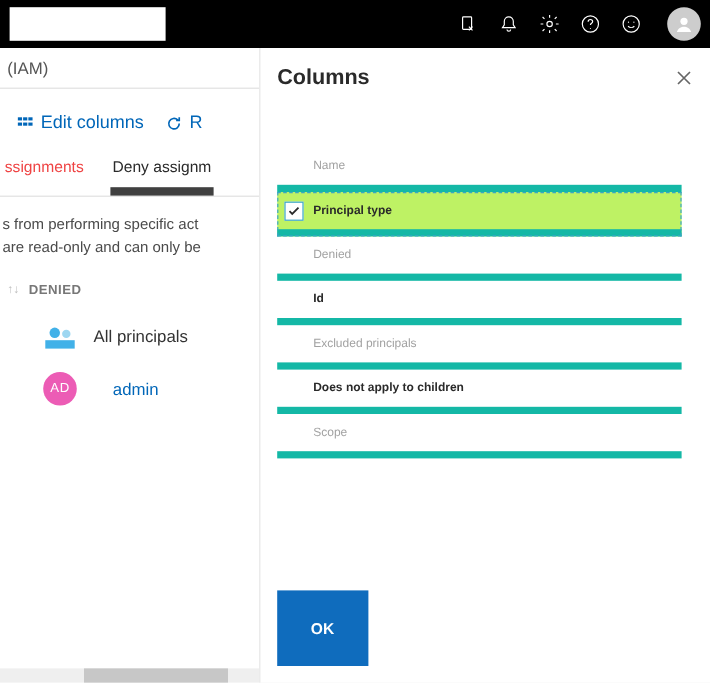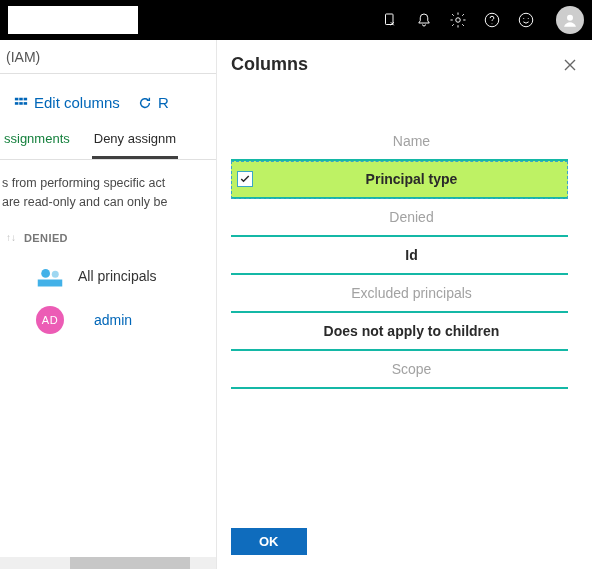--- a/index.html
+++ b/index.html
@@ -8,47 +8,47 @@
     .search-slot { flex:0 0 130px; height:28px; background:#fff; margin-right:auto; margin-left:0; }
     .top-icon { width:20px; height:20px; display:flex; align-items:center; justify-content:center; color:#fff; cursor:pointer; }
     .top-icon svg { width:18px; height:18px; stroke:#fff; fill:none; stroke-width:1.3; }
     .avatar-top { width:28px; height:28px; border-radius:50%; background:#cdcdcd; display:flex; align-items:center; justify-content:center; margin-left:6px; cursor:pointer; }
     .avatar-top svg { width:18px; height:18px; fill:#fff; }
     .breadcrumb { height:34px; line-height:34px; padding-left:6px; color:#555; font-size:14px; border-bottom:1px solid #e0e0e0; }
     .toolbar { display:flex; align-items:center; gap:18px; padding:20px 0 12px 14px; }
     .tbtn { display:flex; align-items:center; gap:6px; color:#0066b8; font-size:15px; cursor:pointer; }
     .tbtn svg { width:14px; height:14px; fill:#0066b8; }
     .tabs { display:flex; gap:20px; padding-left:2px; border-bottom:1px solid #e0e0e0; font-size:13px; }
-    .tab { padding:8px 2px 10px; color:#15803d; cursor:pointer; border-bottom:2px solid transparent; }
-    .tab.active { color:#2a2a2a; border-bottom:3px solid #404040; }
+    .tab { padding:8px 2px 10px; color:#ef4444; cursor:pointer; border-bottom:2px solid transparent; }
+    .tab.active { color:#2a2a2a; border-bottom:7px solid #404040; }
     .desc { font-size:12.5px; color:#4a4a4a; padding:14px 0 14px 2px; line-height:1.5; }
     .tblhead { display:flex; align-items:center; padding:6px 0 10px 6px; }
     .sorter { color:#bdbdbd; font-size:10px; margin-right:8px; }
     .colhead { color:#777; font-size:11px; font-weight:600; letter-spacing:0.4px; }
     .row { display:flex; align-items:center; gap:14px; padding:8px 0 8px 36px; font-size:14px; }
     .people-icon { width:28px; height:28px; display:flex; align-items:center; justify-content:center; }
     .people-icon svg { width:28px; height:28px; }
     .avatar-circ { width:28px; height:28px; border-radius:50%; background:#ec5cb5; color:#fff; display:flex; align-items:center; justify-content:center; font-size:11px; letter-spacing:0.5px; }
     .rowtext { color:#333; }
     .rowtext.link { color:#0066b8; cursor:pointer;margin-left:16px; }
     .bottom-track { position:absolute; bottom:0; left:0; right:0; height:12px; background:#efefef; }
     .bottom-thumb { width:120px; height:100%; background:#c7c7c7; margin-left:70px; }
     .panel { position:absolute; top:40px; right:0; width:376px; bottom:0; background:#fff; border-left:1px solid #e7e7e7; display:flex; flex-direction:column; }
     .panel-head { display:flex; align-items:center; justify-content:space-between; padding:14px 14px 6px 14px; }
     .panel-title { font-size:18px; font-weight:600; color:#2a2a2a; }
     .close-x { width:16px; height:16px; cursor:pointer; }
     .close-x svg { width:16px; height:16px; stroke:#666; stroke-width:1.4; fill:none; }
     .panel-body { flex:1; overflow:auto; padding:42px 24px 0 14px; }
-    .col-item { border-bottom:2px solid #14b8a6; padding:10px 6px 10px 30px; font-size:14px; color:#2a2a2a; font-weight:600; position:relative;text-align:center; }
+    .col-item { border-bottom:6px solid #14b8a6; padding:10px 6px 10px 30px; font-size:10px; color:#2a2a2a; font-weight:600; position:relative; }
     .col-item.avail { color:#a2a2a2; font-weight:400; }
     .col-item.sel { outline:1px dashed #3aa6c6; outline-offset:-1px; background:#bef264; }
     .chk { position:absolute; left:6px; top:50%; transform:translateY(-50%); width:16px; height:16px; border:1px solid #3aa6c6; display:flex; align-items:center; justify-content:center; background:#fff; }
     .chk svg { width:12px; height:12px; stroke:#2a2a2a; stroke-width:2; fill:none; }
     .panel-foot { padding:14px; }
-    .ok-btn { background:#0f6cbd; color:#fff; font-size:13px; font-weight:600; border:none; padding:6px 28px; cursor:pointer; }
+    .ok-btn { background:#0f6cbd; color:#fff; font-size:13px; font-weight:600; border:none; padding:24px 28px; cursor:pointer; }
   </style>
 </head>
 <body>
 
 <div class="topbar">
   <div class="search-slot"></div>
   <div class="top-icon">
     <svg viewBox="0 0 24 24">
         <rect x="6" y="4" width="10" height="14" rx="1"></rect>
         <path d="M13 15l4 4M17 15l-4 4"></path>

